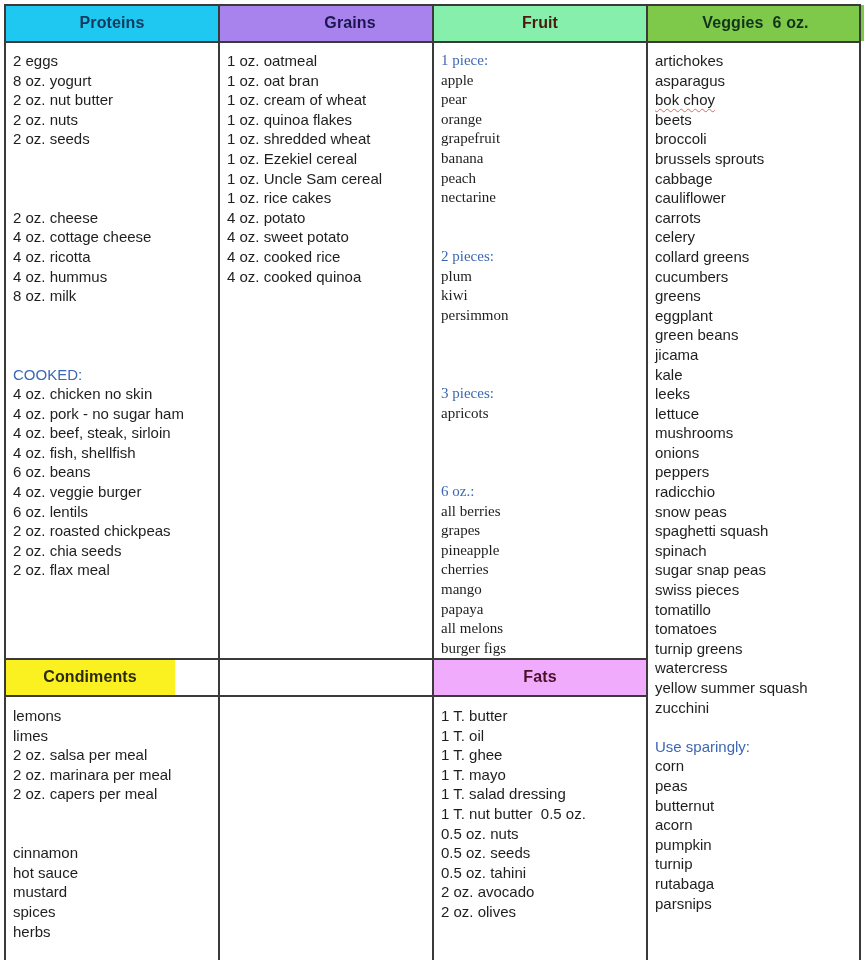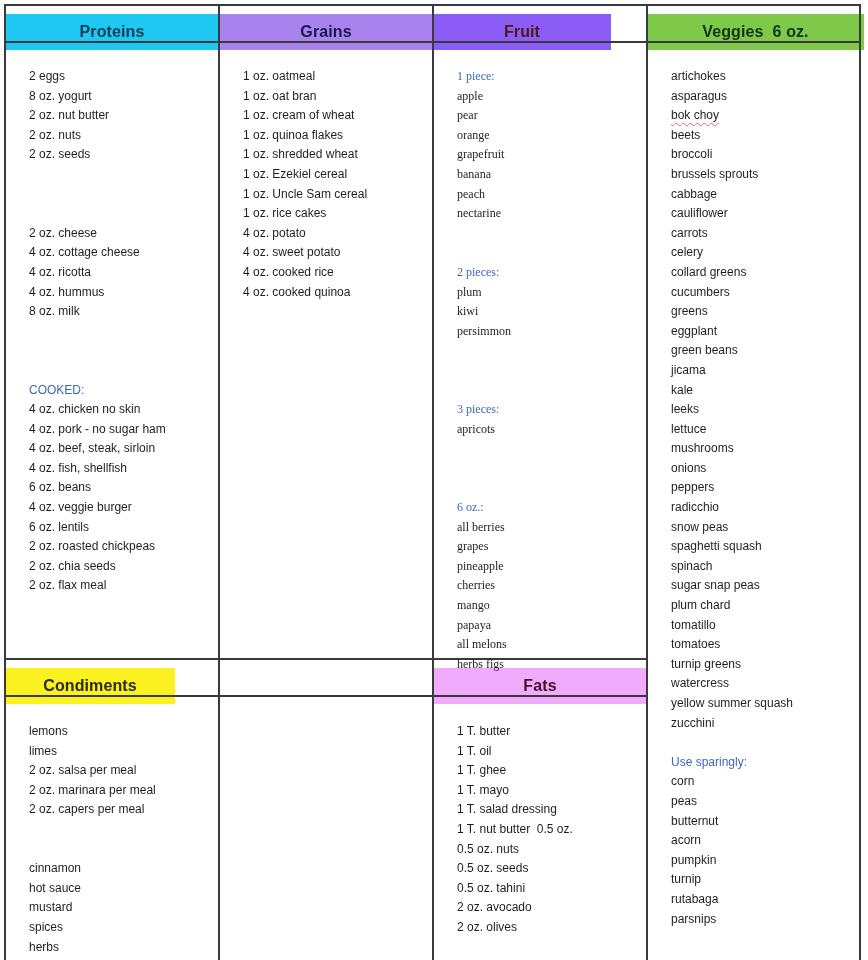--- a/index.html
+++ b/index.html
@@ -2,38 +2,38 @@
 <html><head>
 <meta charset="utf-8">
 <style>
   html, body { margin:0; padding:0; background:#ffffff; }
   body { width:868px; height:960px; position:relative; overflow:hidden;
          font-family:"Liberation Sans", sans-serif; color:#1e1e1e; }
   .sheet { position:absolute; left:5px; top:5px; width:855px; height:990px; }
   .vline { position:absolute; width:2px; background:#3a3a3a; }
   .hline { position:absolute; height:2px; background:#3a3a3a; }
   .hdr { position:absolute; height:36px; display:flex; align-items:center; justify-content:center;
-         font-weight:bold; font-size:16px; letter-spacing:0.1px;margin-top:9px; }
-  .list { position:absolute; margin:16px; padding:0; list-style:none; font-size:12px; line-height:19.6px; }
+         font-weight:bold; font-size:16px; letter-spacing:0.1px; }
+  .list { position:absolute; margin:0; padding:0; list-style:none; font-size:15px; line-height:19.6px; }
   .list li { height:19.6px; white-space:nowrap; }
   .label { color:#3c68b3; }
   .squig { text-decoration: underline wavy #d07060; text-decoration-thickness:1px; text-underline-offset:3px; }
 </style>
 </head>
 <body>
 
 <div class="sheet">
 
   <div class="hdr" style="left:0; top:0; width:214px; background:#1ec8f0; color:#123a5c;">
     <span>Proteins</span>
   </div>
-  <div class="hdr" style="left:214px; top:0; width:214px; background:#a883ee; color:#1c1650;">
+  <div class="hdr" style="left:214px; top:0; width:214px; background:#a883ee; color:#1c1650;padding-left:24px;">
     <span>Grains</span>
   </div>
-  <div class="hdr" style="left:428px; top:0; width:178px; background:#8b5cf6; color:#4a1a10;">
+  <div class="hdr" style="left:428px; top:0; width:214px; background:#86efac; color:#4a1a10;">
     <span>Fruit</span>
   </div>
   <div class="hdr" style="left:642px; top:0; width:217px; background:#7ec84a; color:#12341a; white-space:pre;">
     <span style="white-space:pre;">Veggies  6 oz.</span>
   </div>
 
   <div class="hdr" style="left:0; top:654px; width:170px; background:#fcf120; color:#2a2a10;">
     <span>Condiments</span>
   </div>
   <div class="hdr" style="left:214px; top:654px; width:214px; background:#ffffff;"></div>
@@ -120,21 +120,21 @@
       <li></li>
       <li></li>
     <li class="label">6 oz.:</li>
     <li>all berries</li>
     <li>grapes</li>
     <li>pineapple</li>
     <li>cherries</li>
     <li>mango</li>
     <li>papaya</li>
     <li>all melons</li>
-    <li>herbs figs</li>
+    <li>burger figs</li>
   </ul>
 
   <ul class="list" style="left:650px; top:46px;">
     <li>artichokes</li>
     <li>asparagus</li>
     <li><span class="squig">bok choy</span></li>
     <li>beets</li>
     <li>broccoli</li>
     <li>brussels sprouts</li>
     <li>cabbage</li>
@@ -151,21 +151,21 @@
     <li>leeks</li>
     <li>lettuce</li>
     <li>mushrooms</li>
     <li>onions</li>
     <li>peppers</li>
     <li>radicchio</li>
     <li>snow peas</li>
     <li>spaghetti squash</li>
     <li>spinach</li>
     <li>sugar snap peas</li>
-    <li>plum chard</li>
+    <li>swiss pieces</li>
     <li>tomatillo</li>
     <li>tomatoes</li>
     <li>turnip greens</li>
     <li>watercress</li>
     <li>yellow summer squash</li>
     <li>zucchini</li>
     <li></li>
     <li class="label">Use sparingly:</li>
     <li>corn</li>
     <li>peas</li>

